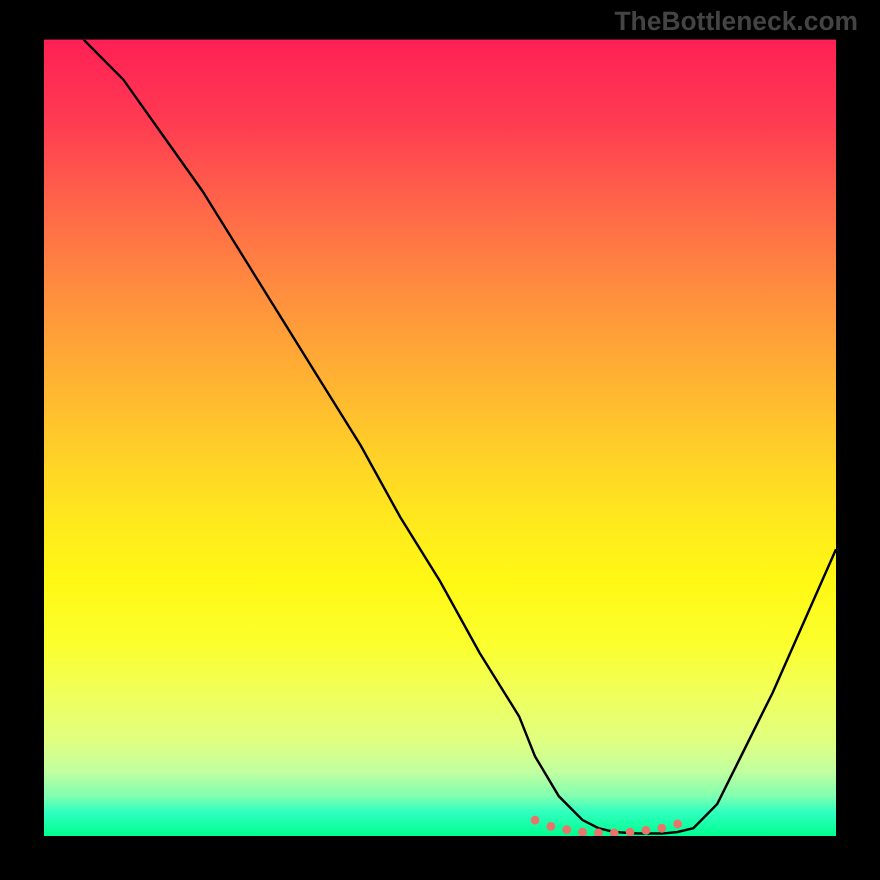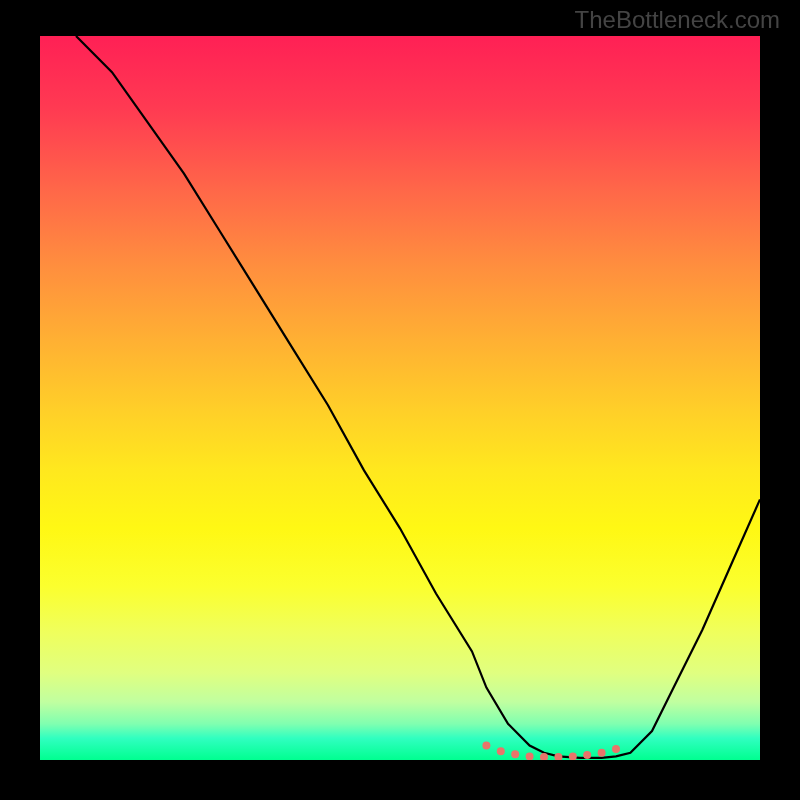--- a/index.html
+++ b/index.html
@@ -10,21 +10,21 @@
     font-family: Arial, sans-serif;
     position: relative;
     overflow: hidden;
   }
   .attribution {
     position: absolute;
     top: 6px;
     right: 20px;
     color: #444;
     font-size: 24px;
-    font-weight: normal;
+    font-weight: bold;
     z-index: 10;
   }
   .plot-area {
     position: absolute;
     left: 40px;
     top: 36px;
     width: 720px;
     height: 724px;
     background: linear-gradient(to bottom,
       #ff2055 0%,

